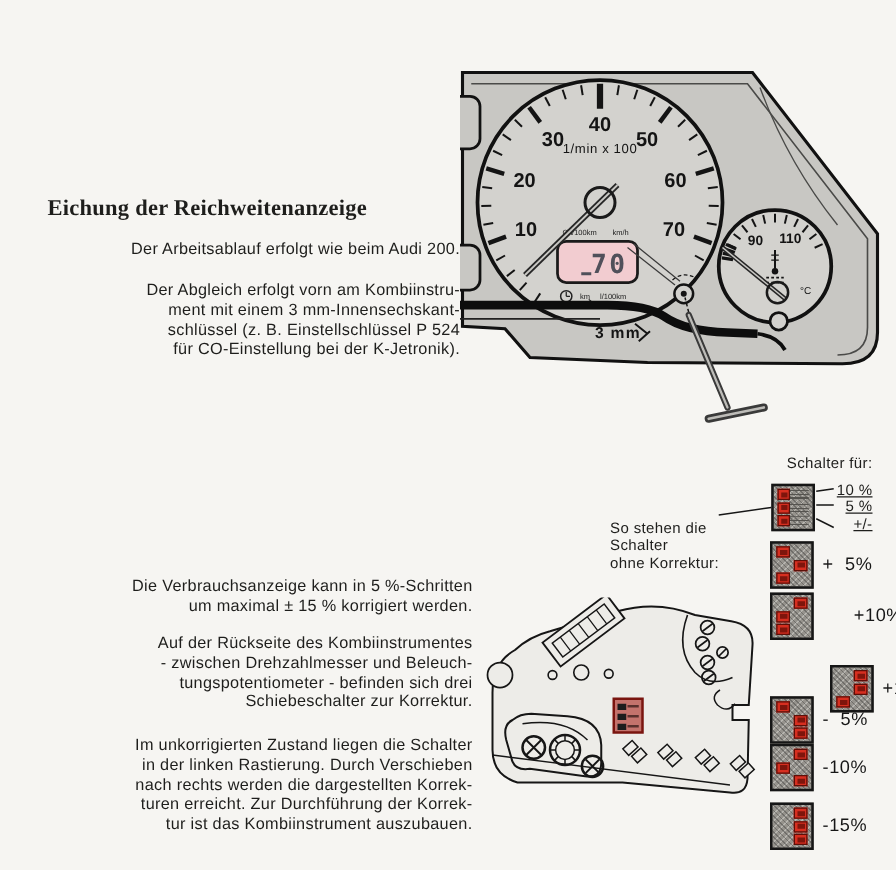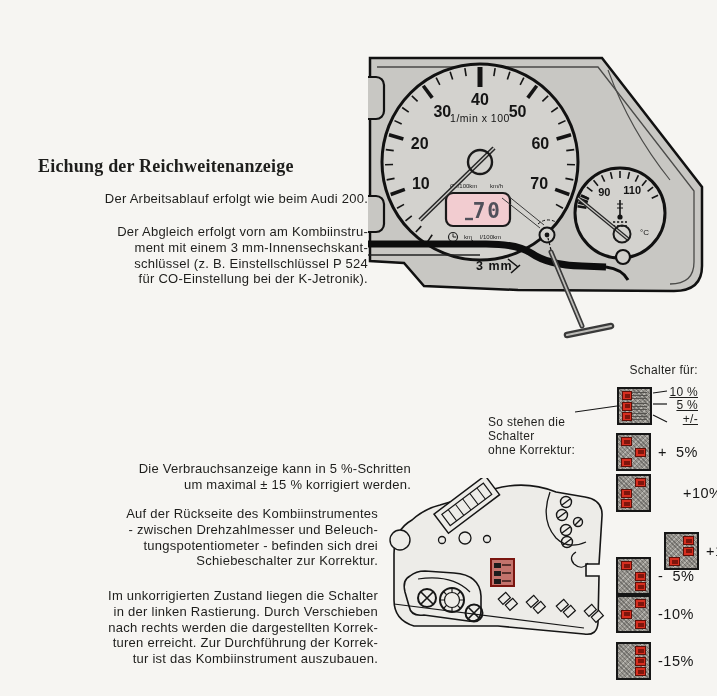--- a/index.html
+++ b/index.html
@@ -38,21 +38,21 @@
 
 <div class="page">
 
   <div class="abs h-serif" style="left:38px;top:156px;">Eichung der Reichweitenanzeige</div>
   <div class="abs body-text" style="left:38px;top:191px;width:330px;">Der Arbeitsablauf erfolgt wie beim Audi 200.</div>
   <div class="abs body-text" style="left:38px;top:224px;width:330px;">Der Abgleich erfolgt vorn am Kombiinstru-
 ment mit einem 3 mm-Innensechskant-
 schlüssel (z. B. Einstellschlüssel P 524
 für CO-Einstellung bei der K-Jetronik).</div>
 
-  <div class="abs body-text" style="left:38px;top:461px;width:340px;margin-left:33px;">Die Verbrauchsanzeige kann in 5 %-Schritten
+  <div class="abs body-text" style="left:38px;top:461px;width:340px;">Die Verbrauchsanzeige kann in 5 %-Schritten
 um maximal ± 15 % korrigiert werden.</div>
   <div class="abs body-text" style="left:38px;top:506px;width:340px;">Auf der Rückseite des Kombiinstrumentes
 - zwischen Drehzahlmesser und Beleuch-
 tungspotentiometer - befinden sich drei
 Schiebeschalter zur Korrektur.</div>
   <div class="abs body-text" style="left:38px;top:588px;width:340px;">Im unkorrigierten Zustand liegen die Schalter
 in der linken Rastierung. Durch Verschieben
 nach rechts werden die dargestellten Korrek-
 turen erreicht. Zur Durchführung der Korrek-
 tur ist das Kombiinstrument auszubauen.</div>

